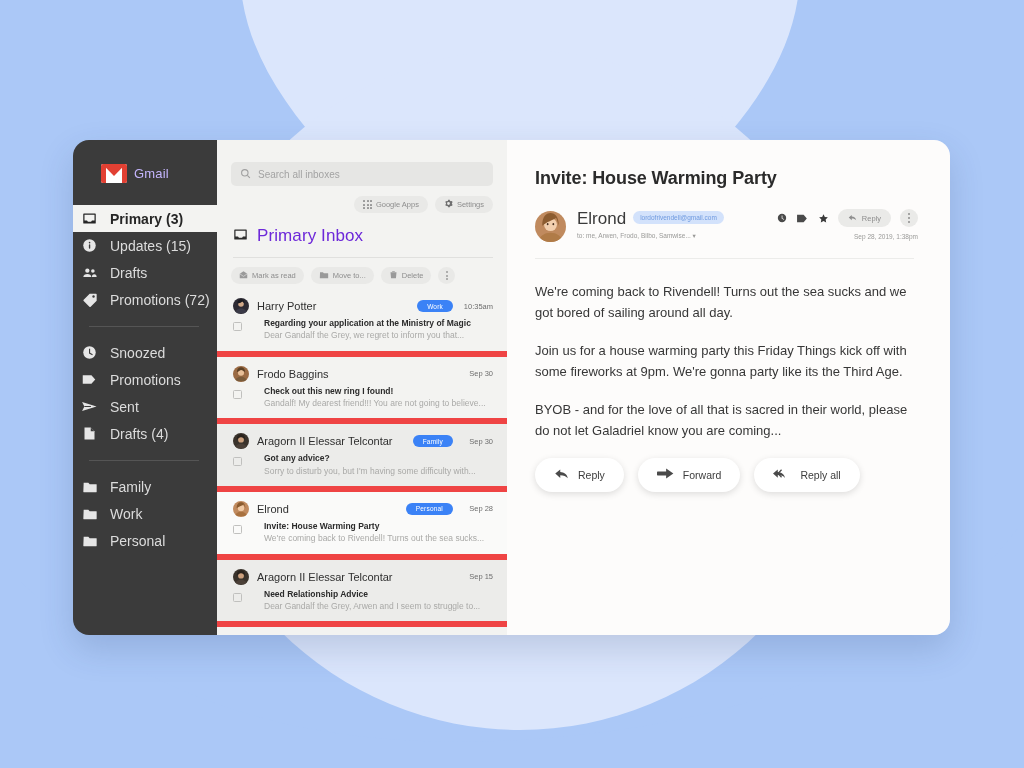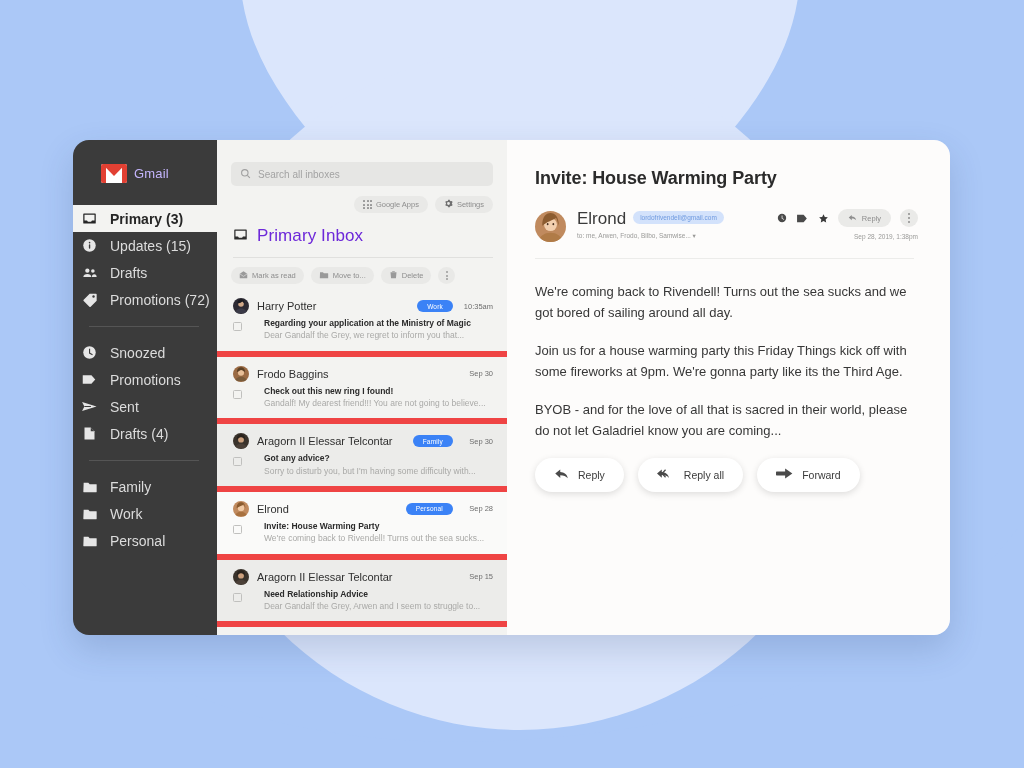--- a/index.html
+++ b/index.html
@@ -630,32 +630,32 @@
       <div class="act">
         <span>
           <svg width="15" height="15" viewBox="0 0 24 24" fill="#4a4a4a">
               <path d="M10 5.5v4C16 10 21 13 22 19.5c-2.8-3.3-6.5-4.8-12-4.8v4.3L2 12z"></path>
             </svg>
         </span>
         <span>Reply</span>
       </div>
       <div class="act">
         <span>
+          <svg width="17" height="13" viewBox="0 0 26 18" fill="#4a4a4a">
+              <rect x="0" y="6" width="16" height="6" rx="1"></rect>
+              <path d="M14 1.5L25 9l-11 7.5z"></path>
+            </svg>
+        </span>
+        <span>Forward</span>
+      </div>
+      <div class="act">
+        <span>
           <svg width="18" height="15" viewBox="0 0 30 24" fill="#4a4a4a">
               <path d="M8 5.5v4c6 .5 11 3.5 12 10-2.8-3.3-6.5-4.8-12-4.8v4.3L0 12z"></path>
               <path d="M15 6.6L9.8 12l5.2 5.4-1.5 1.6L7 12l6.5-7z"></path>
             </svg>
         </span>
         <span>Reply all</span>
       </div>
-      <div class="act">
-        <span>
-          <svg width="17" height="13" viewBox="0 0 26 18" fill="#4a4a4a">
-              <rect x="0" y="6" width="16" height="6" rx="1"></rect>
-              <path d="M14 1.5L25 9l-11 7.5z"></path>
-            </svg>
-        </span>
-        <span>Forward</span>
-      </div>
     </div>
 
   </main>
 </div>
 
 </body></html>

